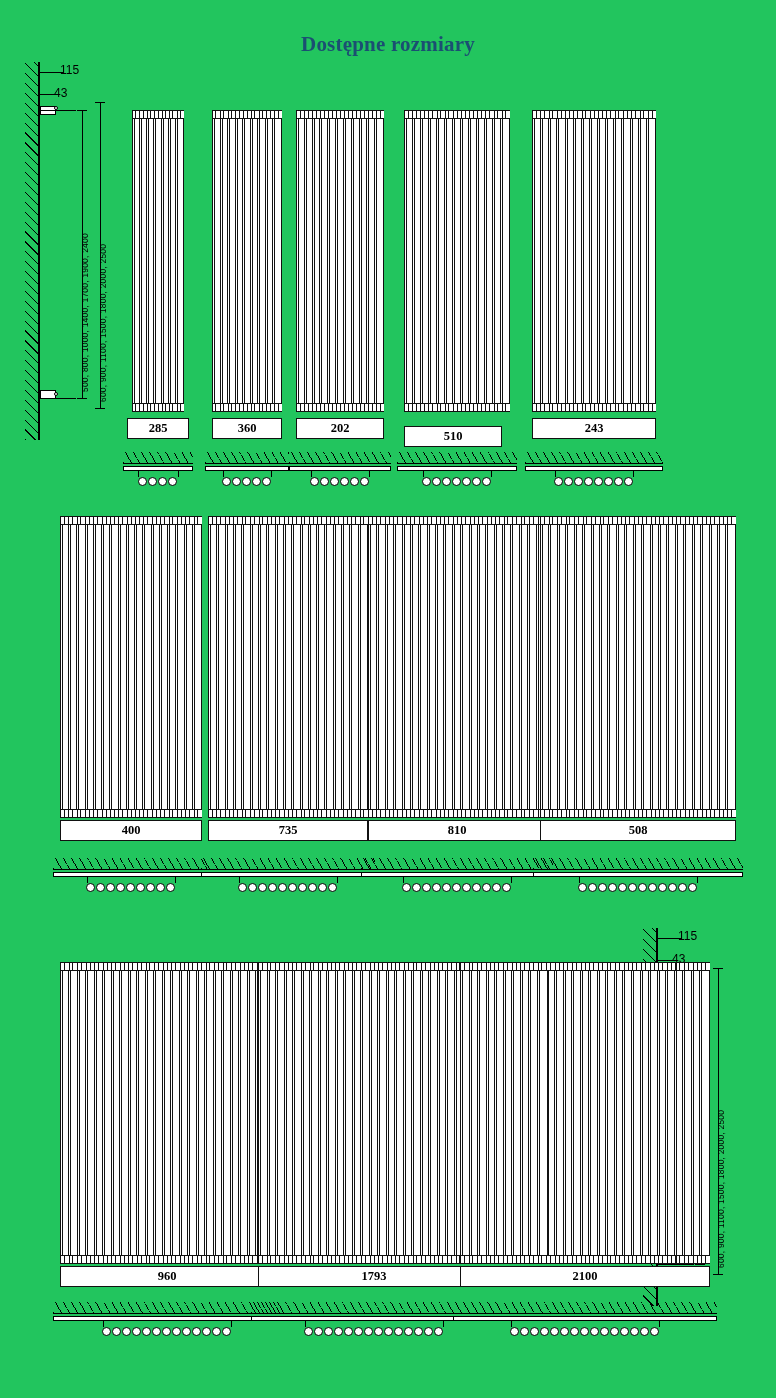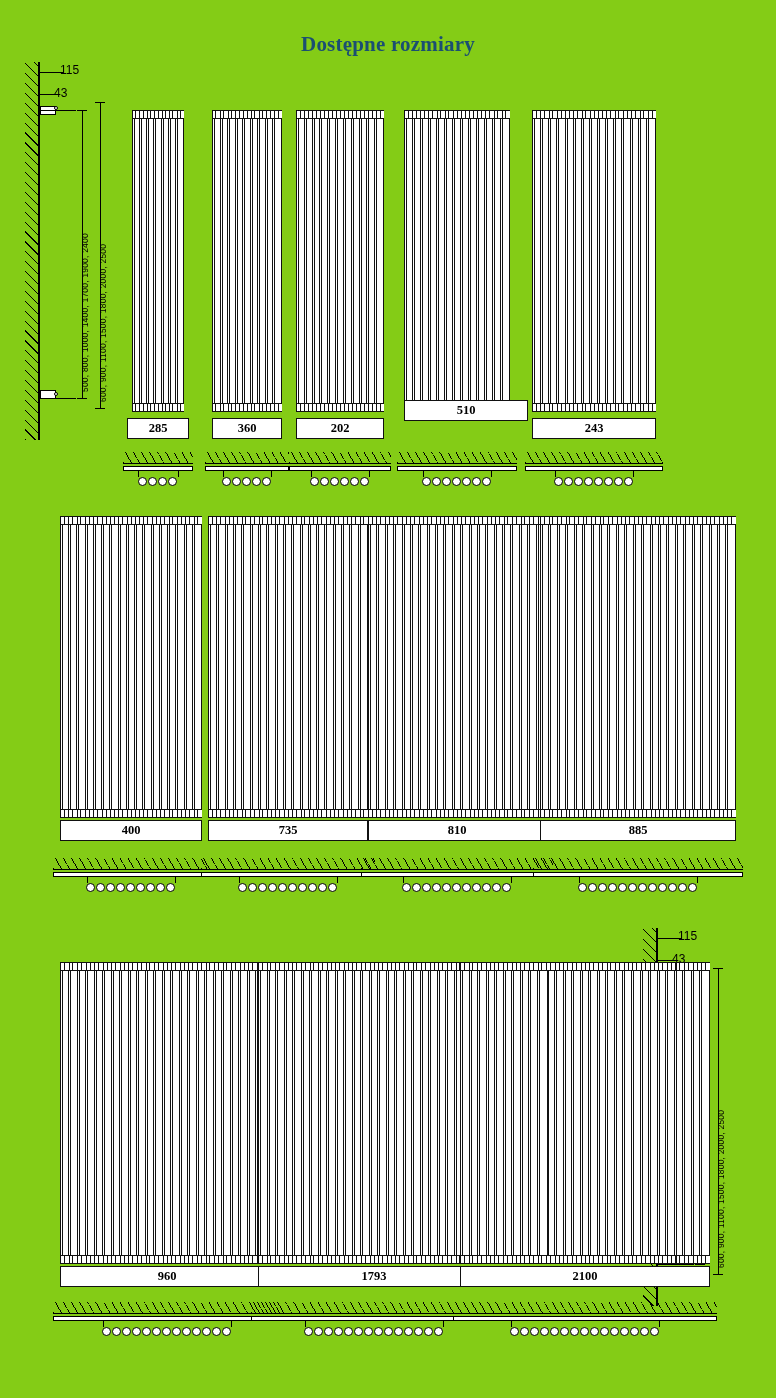--- a/index.html
+++ b/index.html
@@ -5,21 +5,21 @@
   * { box-sizing: border-box; }
   html, body {
     margin: 0; padding: 0;
     background: #ffffff;
     font-family: "Liberation Sans", sans-serif;
   }
   #page {
     position: relative;
     width: 776px;
     height: 1398px;
-    background: #84cc16;
+    background: #22c55e;
     overflow: hidden;
   }
   .title {
     position: absolute;
     top: 32px;
     left: 0;
     width: 776px;
     text-align: center;
     font-family: "Liberation Serif", serif;
     font-weight: bold;
@@ -288,21 +288,21 @@
           <i></i>
         </div>
       </div>
       <div class="rad" style="left: 404px; top: 110px; width: 106px; height: 302px;">
         <div class="rad-body" style="width: 106px; height: 302px;">
           <div class="rad-fins" style="background-image: repeating-linear-gradient(to right, rgb(17, 17, 17) 0px, rgb(17, 17, 17) 1px, rgb(255, 255, 255) 1px, rgb(255, 255, 255) 6px, rgb(17, 17, 17) 6px, rgb(17, 17, 17) 7px, rgb(255, 255, 255) 7px, rgb(255, 255, 255) 8px);"></div>
         </div>
         <div class="rad-cap" style="top: 0px; width: 106px; background-image: repeating-linear-gradient(to right, rgb(17, 17, 17) 0px, rgb(17, 17, 17) 1px, rgb(255, 255, 255) 1px, rgb(255, 255, 255) 3.67px, rgb(17, 17, 17) 3.67px, rgb(17, 17, 17) 4.67px, rgb(255, 255, 255) 4.67px, rgb(255, 255, 255) 8.15px);"></div>
         <div class="rad-cap" style="top: 293px; width: 106px; background-image: repeating-linear-gradient(to right, rgb(17, 17, 17) 0px, rgb(17, 17, 17) 1px, rgb(255, 255, 255) 1px, rgb(255, 255, 255) 3.67px, rgb(17, 17, 17) 3.67px, rgb(17, 17, 17) 4.67px, rgb(255, 255, 255) 4.67px, rgb(255, 255, 255) 8.15px);"></div>
       </div>
-      <div class="rad-label" style="left: 404px; top: 400px; width: 124px;">510</div>
+      <div class="rad-label" style="left: 404px; top: 426px; width: 98px;">510</div>
       <div class="plan" style="left: 397px; top: 452px; width: 120px; height: 40px;">
         <div class="plan-hatch" style="left: 0px; top: 0px; width: 120px;"></div>
         <div class="plan-bar" style="left: 0px; top: 14px; width: 120px;"></div>
         <div class="plan-stub" style="left: 26.4px; top: 19px; height: 6px;"></div>
         <div class="plan-stub" style="left: 93.6px; top: 19px; height: 6px;"></div>
         <div class="plan-circles" style="left: 25px; top: 24px;">
           <i></i>
           <i></i>
           <i></i>
           <i></i>
@@ -413,21 +413,21 @@
           <i></i>
         </div>
       </div>
       <div class="rad" style="left: 540px; top: 516px; width: 196px; height: 302px;">
         <div class="rad-body" style="width: 196px; height: 302px;">
           <div class="rad-fins" style="background-image: repeating-linear-gradient(to right, rgb(17, 17, 17) 0px, rgb(17, 17, 17) 1px, rgb(255, 255, 255) 1px, rgb(255, 255, 255) 6.43px, rgb(17, 17, 17) 6.43px, rgb(17, 17, 17) 7.43px, rgb(255, 255, 255) 7.43px, rgb(255, 255, 255) 8.43px);"></div>
         </div>
         <div class="rad-cap" style="top: 0px; width: 196px; background-image: repeating-linear-gradient(to right, rgb(17, 17, 17) 0px, rgb(17, 17, 17) 1px, rgb(255, 255, 255) 1px, rgb(255, 255, 255) 3.83px, rgb(17, 17, 17) 3.83px, rgb(17, 17, 17) 4.83px, rgb(255, 255, 255) 4.83px, rgb(255, 255, 255) 8.52px);"></div>
         <div class="rad-cap" style="top: 293px; width: 196px; background-image: repeating-linear-gradient(to right, rgb(17, 17, 17) 0px, rgb(17, 17, 17) 1px, rgb(255, 255, 255) 1px, rgb(255, 255, 255) 3.83px, rgb(17, 17, 17) 3.83px, rgb(17, 17, 17) 4.83px, rgb(255, 255, 255) 4.83px, rgb(255, 255, 255) 8.52px);"></div>
       </div>
-      <div class="rad-label" style="left: 540px; top: 820px; width: 196px;">885</div>
+      <div class="rad-label" style="left: 540px; top: 820px; width: 196px;">508</div>
       <div class="plan" style="left: 533px; top: 858px; width: 210px; height: 40px;">
         <div class="plan-hatch" style="left: 0px; top: 0px; width: 210px;"></div>
         <div class="plan-bar" style="left: 0px; top: 14px; width: 210px;"></div>
         <div class="plan-stub" style="left: 46.2px; top: 19px; height: 6px;"></div>
         <div class="plan-stub" style="left: 163.8px; top: 19px; height: 6px;"></div>
         <div class="plan-circles" style="left: 45px; top: 24px;">
           <i></i>
           <i></i>
           <i></i>
           <i></i>

